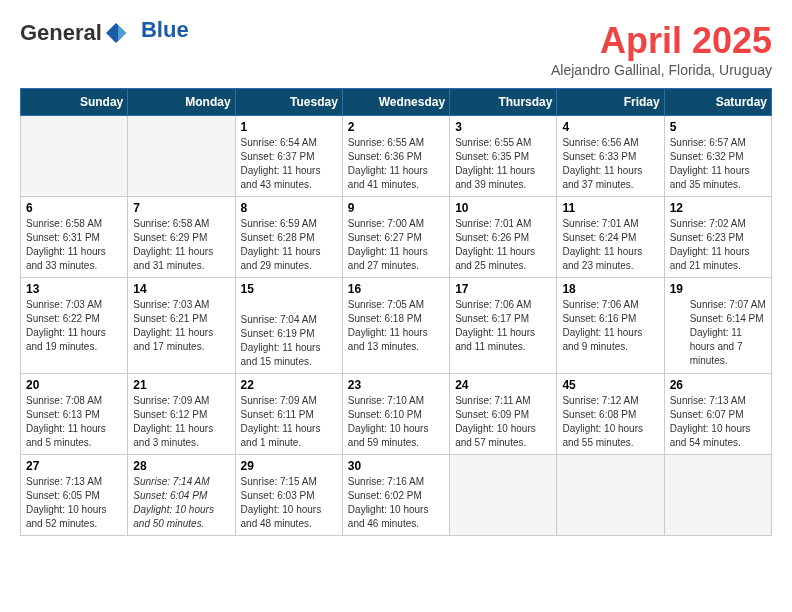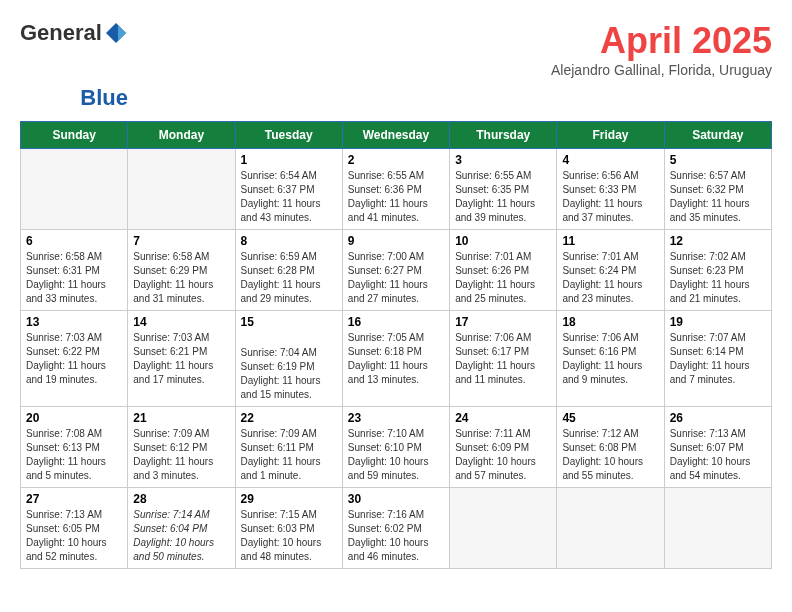--- a/index.html
+++ b/index.html
@@ -11,23 +11,22 @@
       padding: 20px;
     }
     .header {
       display: flex;
       justify-content: space-between;
       align-items: flex-start;
       margin-bottom: 10px;
     }
     .logo {
       display: flex;
-      flex-direction: column;
-      align-items: flex-end;
-      gap: 45px;
+      flex-direction: row;
+      align-items: center;
     }
     .logo-text {
       display: flex;
       align-items: center;
     }
     .logo-general {
       font-size: 22px;
       font-weight: bold;
       color: #333;
     }
@@ -52,24 +51,24 @@
     .subtitle {
       font-size: 14px;
       color: #555;
     }
     .calendar {
       width: 100%;
       border-collapse: collapse;
       font-size: 11px;
     }
     .calendar th {
-      background: #15803d;
+      background: #0c4a6e;
       color: #fff;
       padding: 6px 4px;
-      text-align: center;
+      text-align: right;
       font-size: 12px;
       font-weight: bold;
       border: 1px solid #2a6db5;
     }
     .calendar td {
       border: 1px solid #ccc;
       padding: 4px 5px;
       vertical-align: top;
       width: calc(100% / 7);
       height: 80px;
@@ -233,21 +232,21 @@
 Daylight: 11 hours and 11 minutes.</div>
         </td>
         <td>
           <span class="day-num">18</span>
           <div class="day-info" style="white-space: pre-line;">Sunrise: 7:06 AM
 Sunset: 6:16 PM
 Daylight: 11 hours and 9 minutes.</div>
         </td>
         <td>
           <span class="day-num">19</span>
-          <div class="day-info" style="white-space: pre-line;">Sunrise: 7:07 AM
+          <div class="day-info" style="white-space: pre-line; margin-left: 20px;">Sunrise: 7:07 AM
 Sunset: 6:14 PM
 Daylight: 11 hours and 7 minutes.</div>
         </td>
       </tr>
       <tr>
         <td>
           <span class="day-num">20</span>
           <div class="day-info" style="white-space: pre-line;">Sunrise: 7:08 AM
 Sunset: 6:13 PM
 Daylight: 11 hours and 5 minutes.</div>

